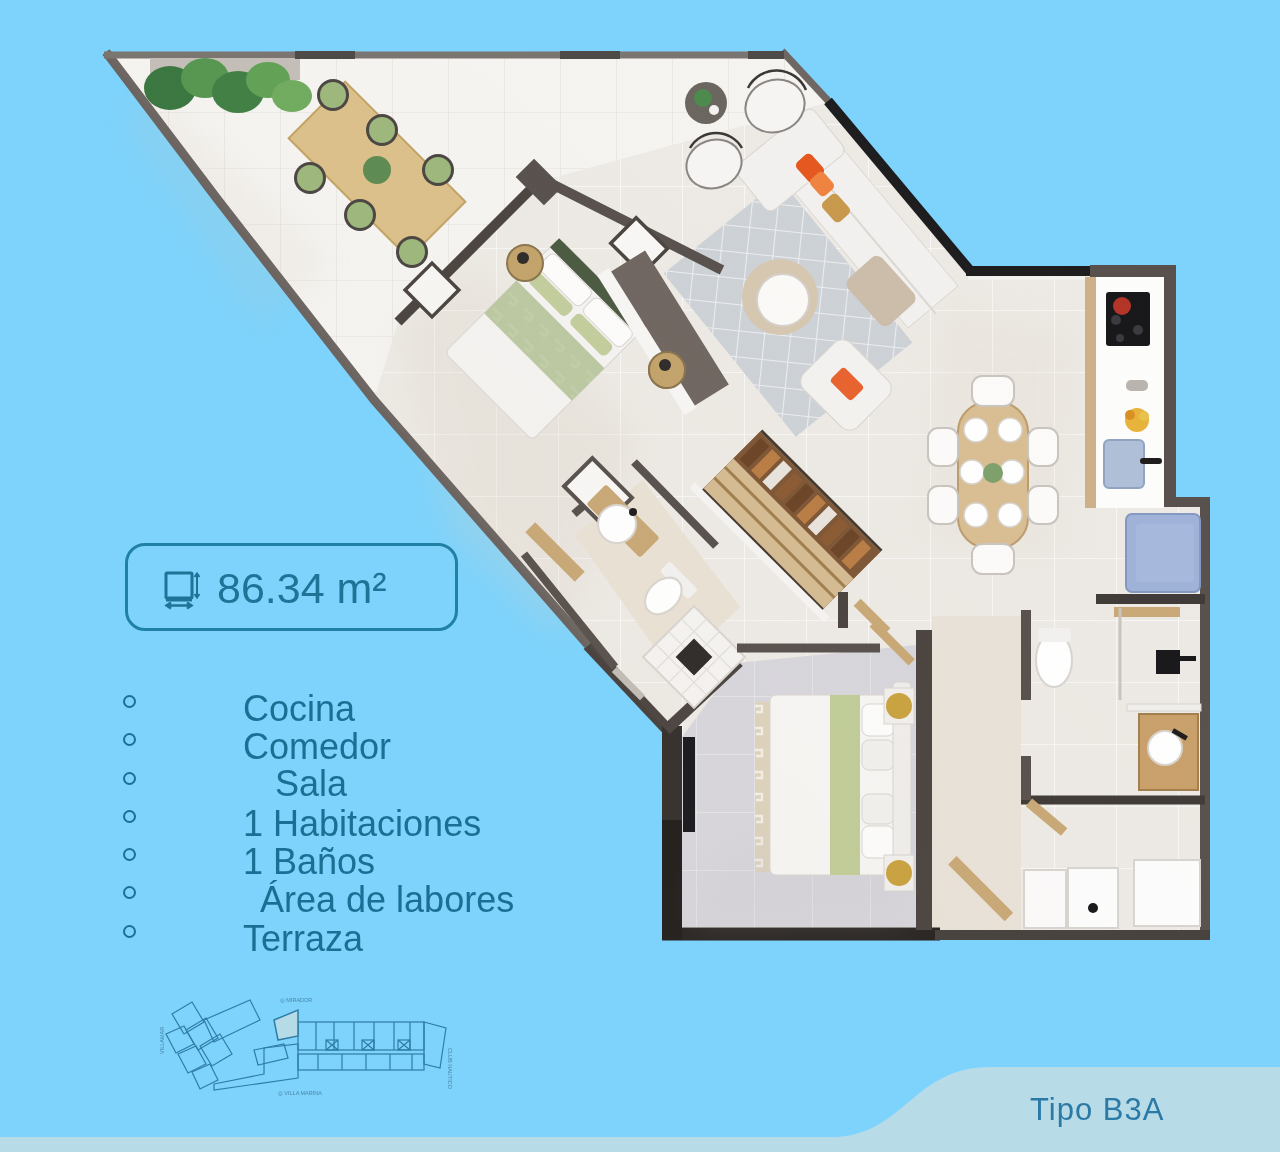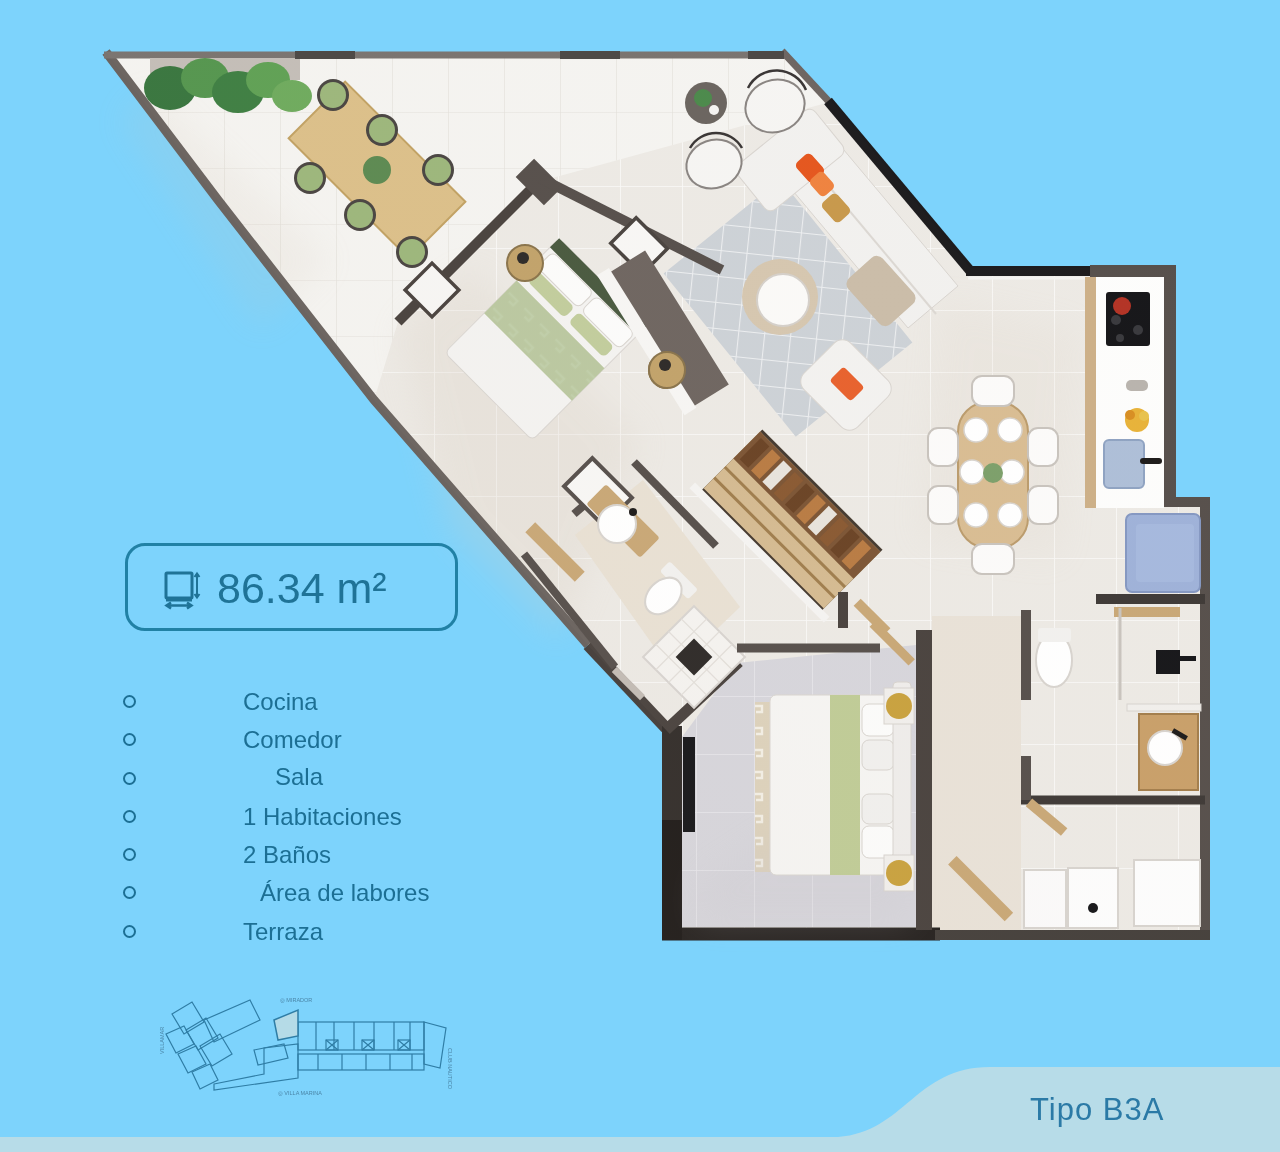--- a/index.html
+++ b/index.html
@@ -358,40 +358,40 @@
 <svg style="position:absolute;left:162px;top:567px;" width="56" height="48" viewBox="0 0 56 48">
   <rect x="4" y="6" width="26" height="25" fill="none" stroke="#1f7397" stroke-width="3" rx="1"></rect>
   <path d="M4 32.5 h26" stroke="#1f7397" stroke-width="4"></path>
   <path d="M35 7 v23 M32.5 10 l2.5 -3.5 l2.5 3.5 M32.5 27 l2.5 3.5 l2.5 -3.5" stroke="#1f7397" stroke-width="2" fill="none"></path>
   <path d="M5 38.5 h24 M9 35.5 l-4.5 3 l4.5 3 M25 35.5 l4.5 3 l-4.5 3" stroke="#1f7397" stroke-width="2.5" fill="none"></path>
 </svg>
 
 <div style="position:absolute;left:217px;top:564px;width:250px;font-size:43px;color:#1f7397;letter-spacing:0px;">86.34 m²</div>
 
 
-<div style="position:absolute;left:0;top:686px;width:520px;font-size:24px;color:#1c6f94;">
+<div style="position:absolute;left:0;top:686px;width:520px;font-size:36px;color:#1c6f94;">
   <div style="height:38.3px;position:relative;">
         <span style="position:absolute;left:123px;top:9px;width:9px;height:9px;border:2.5px solid #1c6f94;border-radius:50%;"></span>
         <span style="position:absolute;left:243px;top:2px;">Cocina</span>
       </div>
   <div style="height:38.3px;position:relative;text-align:center;">
         <span style="position:absolute;left:123px;top:9px;width:9px;height:9px;border:2.5px solid #1c6f94;border-radius:50%;"></span>
         <span style="position:absolute;left:243px;top:2px;">Comedor</span>
       </div>
   <div style="height:38.3px;position:relative;">
         <span style="position:absolute;left:123px;top:9px;width:9px;height:9px;border:2.5px solid #1c6f94;border-radius:50%;"></span>
         <span style="position:absolute;left:243px;top:0;margin-left:32px;">Sala</span>
       </div>
   <div style="height:38.3px;position:relative;">
         <span style="position:absolute;left:123px;top:9px;width:9px;height:9px;border:2.5px solid #1c6f94;border-radius:50%;"></span>
         <span style="position:absolute;left:243px;top:2px;">1 Habitaciones</span>
       </div>
   <div style="height:38.3px;position:relative;">
         <span style="position:absolute;left:123px;top:9px;width:9px;height:9px;border:2.5px solid #1c6f94;border-radius:50%;"></span>
-        <span style="position:absolute;left:243px;top:2px;">2 Baños</span>
+        <span style="position:absolute;left:243px;top:2px;">1 Baños</span>
       </div>
   <div style="height:38.3px;position:relative;">
         <span style="position:absolute;left:123px;top:9px;width:9px;height:9px;border:2.5px solid #1c6f94;border-radius:50%;"></span>
         <span style="position:absolute;left:260px;top:2px;">Área de labores</span>
       </div>
   <div style="height:38.3px;position:relative;text-align:center;">
         <span style="position:absolute;left:123px;top:9px;width:9px;height:9px;border:2.5px solid #1c6f94;border-radius:50%;"></span>
         <span style="position:absolute;left:243px;top:2px;">Terraza</span>
       </div>
 </div>

